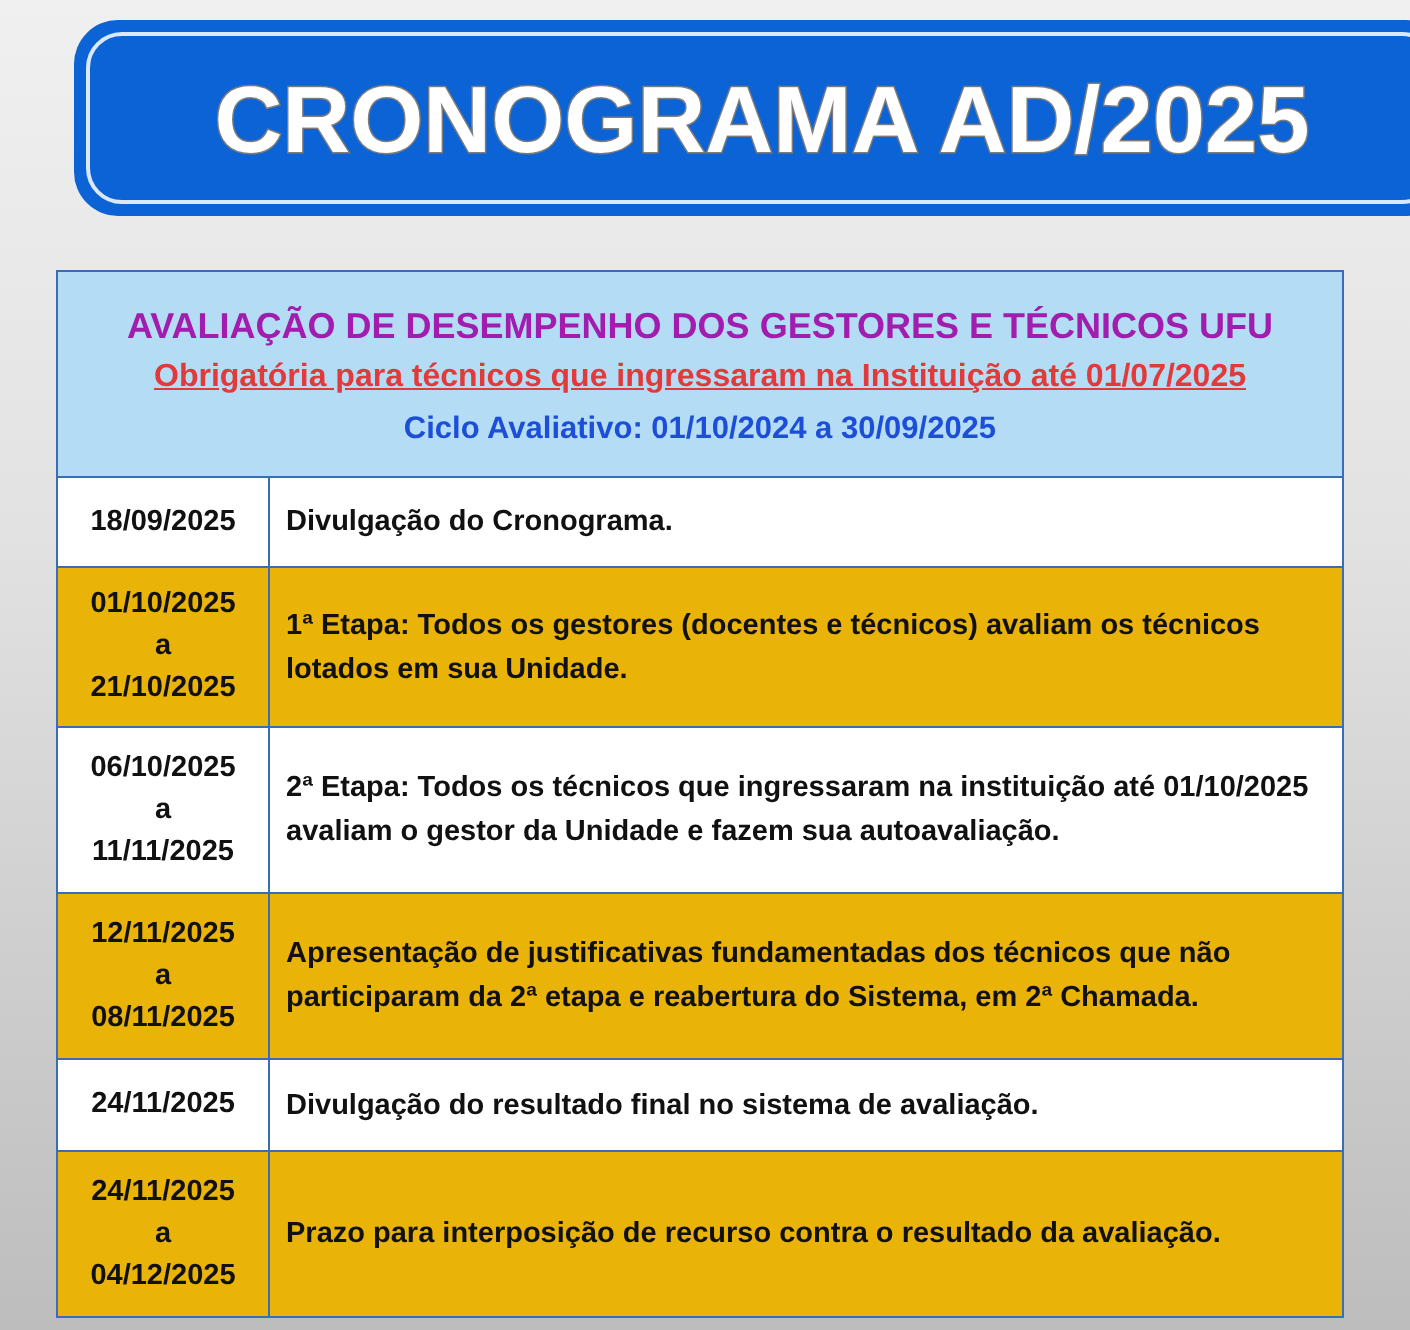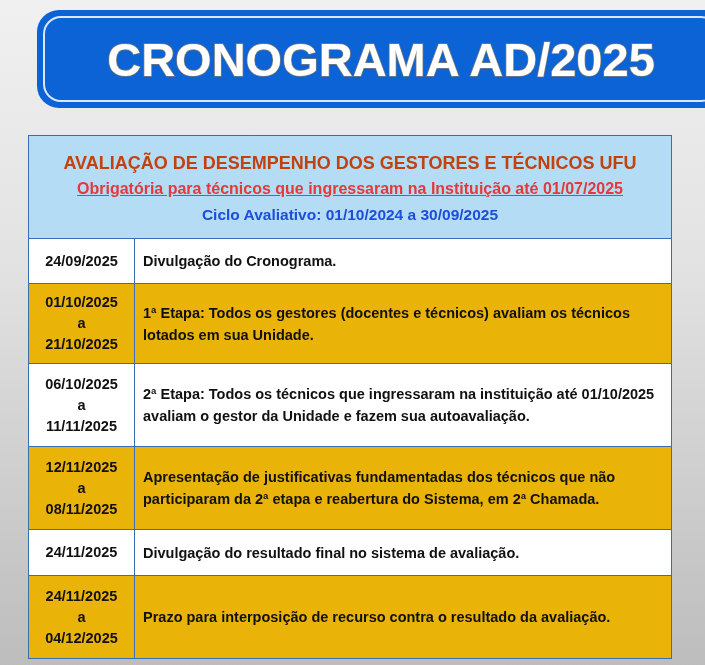--- a/index.html
+++ b/index.html
@@ -27,21 +27,21 @@
   }
   .schedule {
     position: absolute; left: 28px; top: 135px; width: 644px;
     border: 1px solid #3a6db5; box-sizing: border-box;
     background: #ffffff;
   }
   .schedule-header {
     background: #b4dcf5; text-align: center; padding: 14px 0 10px 0;
     border-bottom: 1px solid #3a6db5;
   }
-  .hdr-title { font-weight: bold; font-size: 18px; color: #c2410c; line-height: 26px; }
+  .hdr-title { font-weight: bold; font-size: 18px; color: #a21caf; line-height: 26px; }
   .hdr-note { font-weight: bold; font-size: 16px; color: #e23a3a; line-height: 26px; text-decoration: underline; }
   .hdr-cycle { font-weight: bold; font-size: 15.5px; color: #1d4ed8; line-height: 26px; }
   .row { display: flex; border-bottom: 1px solid #3a6db5; }
   .row:last-child { border-bottom: none; }
   .row.alt { background: #eab308; justify-content: center; }
   .row.plain { background: #ffffff; }
   .cell-date {
     width: 105px; flex: 0 0 105px; border-right: 1px solid #3a6db5;
     display: flex; flex-direction: column; align-items: center; justify-content: center;
     font-weight: bold; font-size: 14.5px; color: #111; line-height: 21px; padding: 3px 0;
@@ -62,21 +62,21 @@
 
 <div class="schedule">
   <div class="schedule-header">
     <div class="hdr-title">AVALIAÇÃO DE DESEMPENHO DOS GESTORES E TÉCNICOS UFU</div>
     <div class="hdr-note">Obrigatória para técnicos que ingressaram na Instituição até 01/07/2025</div>
     <div class="hdr-cycle">Ciclo Avaliativo: 01/10/2024 a 30/09/2025</div>
   </div>
 
   <div class="row plain" style="height:44px">
     <div class="cell-date">
-      <span>24/09/2025</span>
+      <span>18/09/2025</span>
     </div>
     <div class="cell-desc">Divulgação do Cronograma.</div>
   </div>
 
   <div class="row alt" style="height:79px">
     <div class="cell-date">
       <span>01/10/2025</span>
       <span>a</span>
       <span>21/10/2025</span>
     </div>

